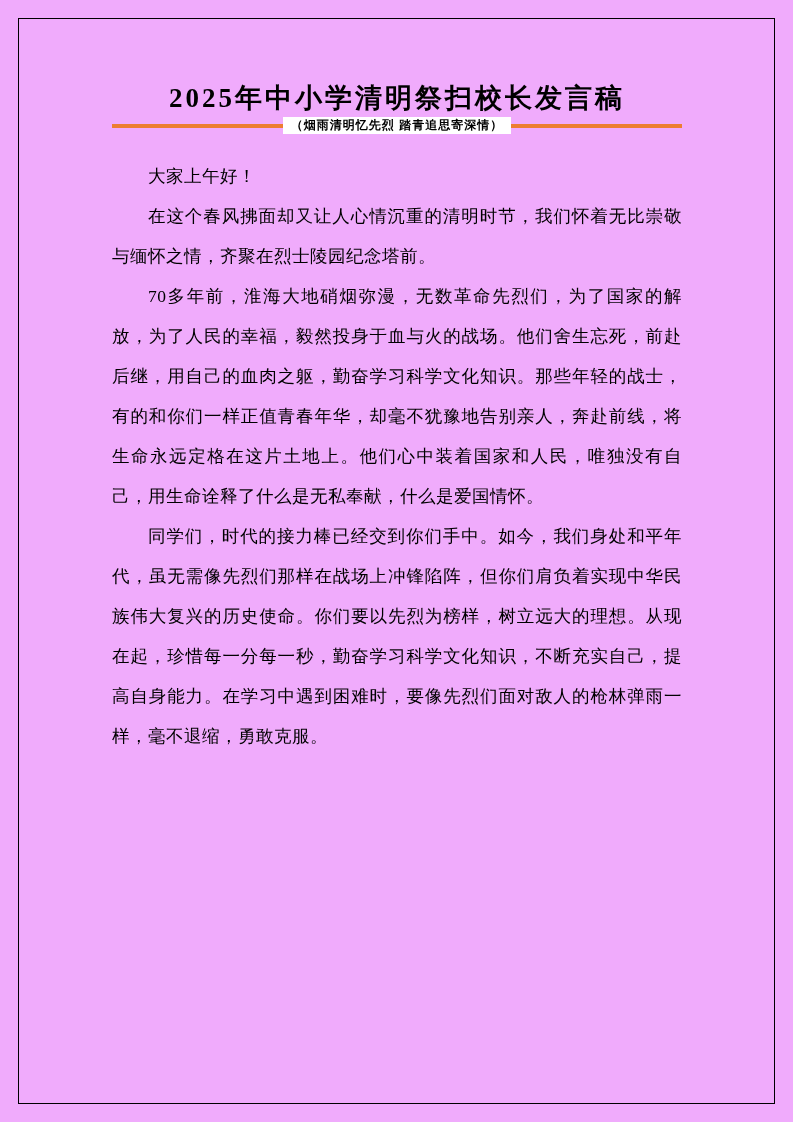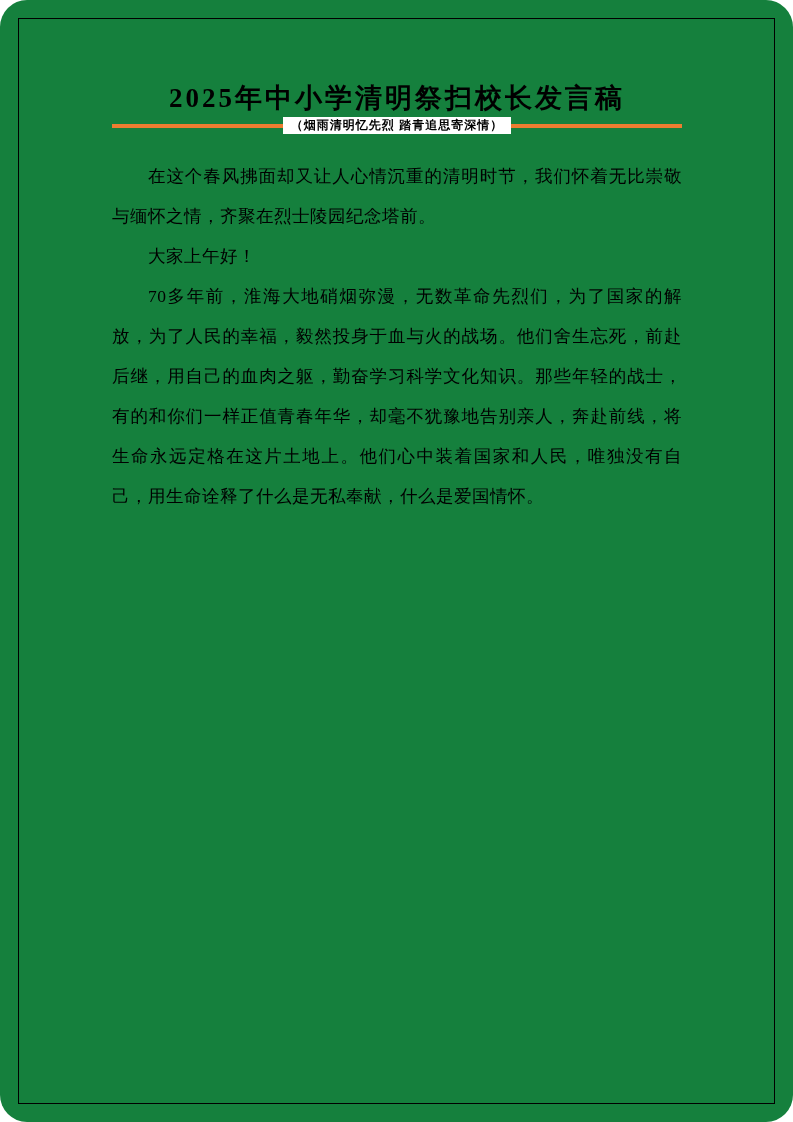--- a/index.html
+++ b/index.html
@@ -8,24 +8,23 @@
     background: #ffffff;
   }
   body {
     font-family: "Liberation Serif", serif;
   }
   .page {
     position: relative;
     width: 793px;
     height: 1122px;
     margin: 0 auto;
-    background: #15803d;
+    background: #f0abfc;
     box-sizing: border-box;
     overflow: hidden;
-    border-radius: 27px;
   }
   .page-border {
     position: absolute;
     left: 18px;
     top: 18px;
     right: 18px;
     bottom: 18px;
     border: 1px solid #000000;
     box-sizing: border-box;
     pointer-events: none;
@@ -94,19 +93,20 @@
 
     <h1 class="doc-title">2025年中小学清明祭扫校长发言稿</h1>
 
     <div class="rule"></div>
 
     <div class="subtitle-wrap">
       <span class="doc-subtitle">（烟雨清明忆先烈  踏青追思寄深情）</span>
     </div>
 
     <div class="body-text">
+      <p class="para indent">大家上午好！</p>
       <p class="para indent">在这个春风拂面却又让人心情沉重的清明时节，我们怀着无比崇敬与缅怀之情，齐聚在烈士陵园纪念塔前。</p>
-      <p class="para indent">大家上午好！</p>
       <p class="para indent">70多年前，淮海大地硝烟弥漫，无数革命先烈们，为了国家的解放，为了人民的幸福，毅然投身于血与火的战场。他们舍生忘死，前赴后继，用自己的血肉之躯，勤奋学习科学文化知识。那些年轻的战士，有的和你们一样正值青春年华，却毫不犹豫地告别亲人，奔赴前线，将生命永远定格在这片土地上。他们心中装着国家和人民，唯独没有自己，用生命诠释了什么是无私奉献，什么是爱国情怀。</p>
+      <p class="para indent">同学们，时代的接力棒已经交到你们手中。如今，我们身处和平年代，虽无需像先烈们那样在战场上冲锋陷阵，但你们肩负着实现中华民族伟大复兴的历史使命。你们要以先烈为榜样，树立远大的理想。从现在起，珍惜每一分每一秒，勤奋学习科学文化知识，不断充实自己，提高自身能力。在学习中遇到困难时，要像先烈们面对敌人的枪林弹雨一样，毫不退缩，勇敢克服。</p>
     </div>
 
   </div>
 </div>
 
 </body></html>

